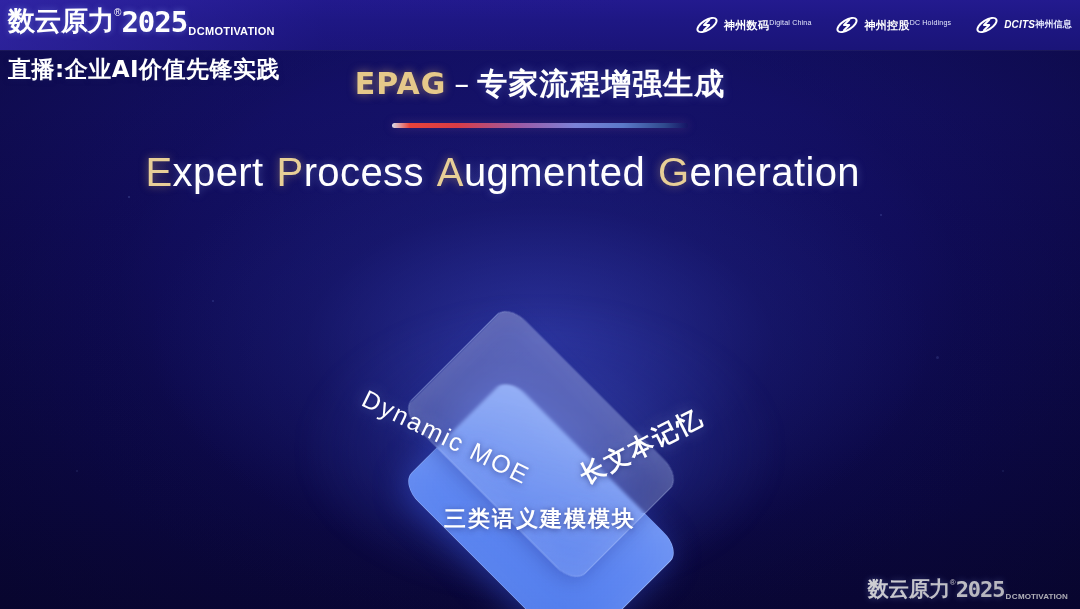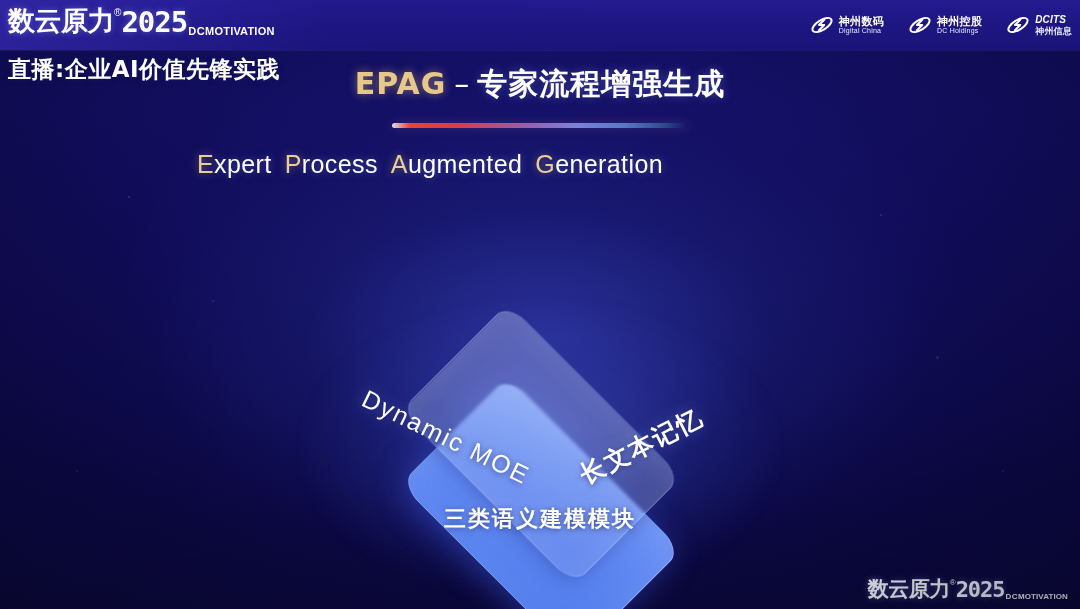--- a/index.html
+++ b/index.html
@@ -76,21 +76,21 @@
   #brand-bottom .dc1{font-size:8px;letter-spacing:0.4px;}
   #brand-bottom .dc2{font-size:8px;letter-spacing:0.1px;}
 
   
   #partners{
     position:absolute;right:8px;top:6px;height:38px;
     display:flex;align-items:center;gap:24px;
   }
   .partner{display:flex;align-items:center;gap:5px;}
   .swirl{width:24px;height:24px;flex:0 0 24px;}
-  .plabel{display:flex;flex-direction:column;line-height:1.12;}
+  .plabel{display:flex;flex-direction:row;line-height:1.12;}
   .pl-cn{color:#fff;font-size:11px;font-weight:bold;letter-spacing:0.3px;}
   .pl-en{color:#e7ebff;font-size:7px;letter-spacing:0.2px;}
   .pl-cn.big{font-size:10px;font-style:italic;letter-spacing:0.2px;}
   .pl-en.cn2{font-size:9px;font-weight:bold;}
 
   
   #live-label{
     position:absolute;left:8px;top:54px;z-index:25;
     color:#ffffff;font-weight:bold;font-size:23px;letter-spacing:0.5px;
     font-family:"DejaVu Sans","Liberation Sans",sans-serif;
@@ -123,22 +123,22 @@
       #9b5ca8 44%,
       #7b82d8 62%,
       #5b79c9 78%,
       #2f4a8e 92%,
       rgba(20,30,90,0.2) 100%);
     box-shadow:0 0 10px rgba(140,90,150,0.35);
   }
 
   
   #subtitle{
-    position:absolute;left:0;top:150px;width:860px;text-align:center;z-index:20;
-    font-size:25px;font-weight:normal;white-space:nowrap;
+    position:absolute;left:0;top:150px;width:860px;text-align:right;z-index:20;
+    font-size:40px;font-weight:normal;white-space:nowrap;
     font-family:"Liberation Sans","DejaVu Sans",sans-serif;
     letter-spacing:0.4px;
   }
   #subtitle .cap{color:#e8cf97;text-shadow:0 0 9px rgba(215,180,120,0.5);}
   #subtitle .rest{color:#ffffff;text-shadow:0 0 9px rgba(160,180,255,0.35);}
   #subtitle .sp{display:inline-block;width:13px;}
 
   
   #stack{
     position:absolute;left:0;top:0;width:1080px;height:609px;z-index:10;

